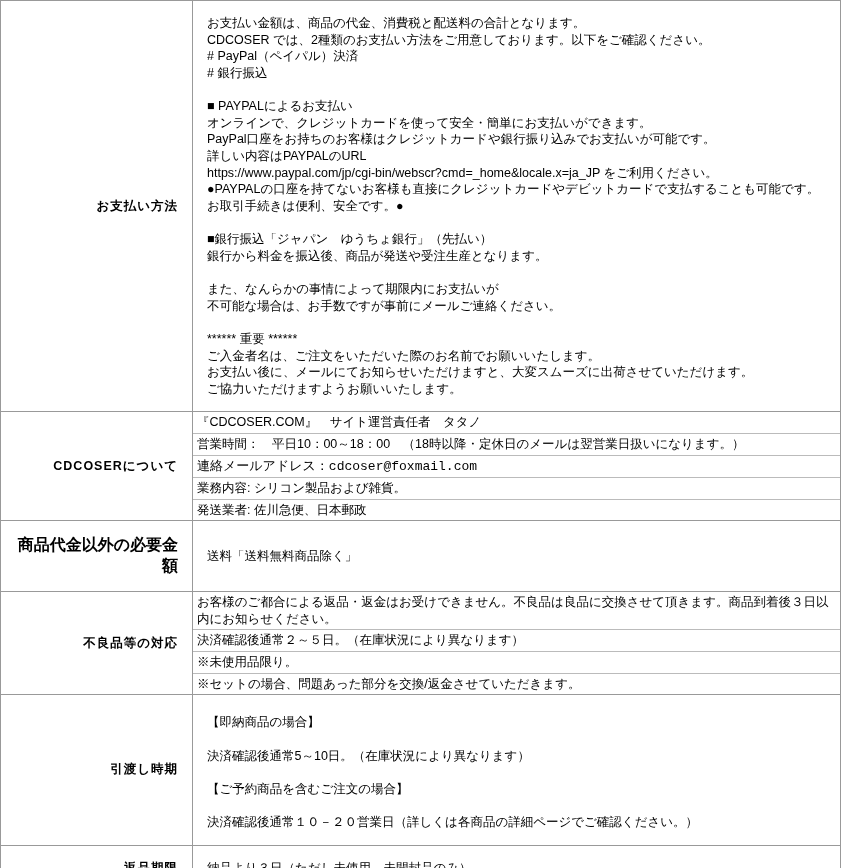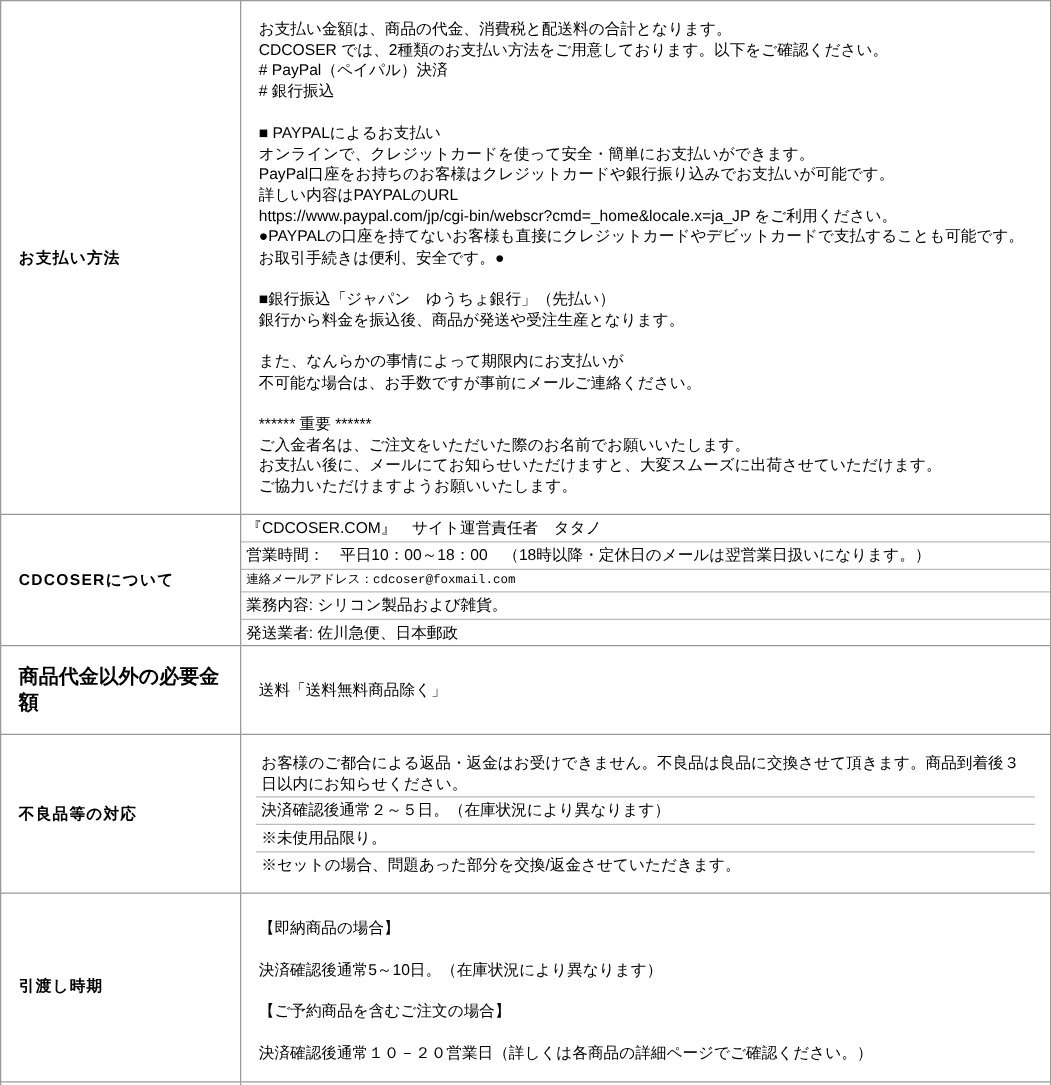--- a/index.html
+++ b/index.html
@@ -20,41 +20,41 @@
     border-collapse: collapse;
     table-layout: fixed;
   }
   table.info td {
     border: 1px solid #999999;
     vertical-align: middle;
     padding: 14px;
   }
   td.label {
     width: 192px;
-    text-align: left;
+    text-align: right;
     font-weight: bold;
     letter-spacing: 1px;
     padding: 4px 2px;
     font-size: 12.5px;
   }
   td.label.small {
     letter-spacing: 0px;
     font-size: 16px;
   }
   td.value {
     padding: 2px 4px 2px 4px;
     line-height: 1.33;
     vertical-align: top;
   }
   td.value.mid { vertical-align: middle; }
   .line { white-space: pre-wrap; }
   .blank { height: 1.33em; }
   .mono {
     font-family: "Liberation Mono", monospace;
-    font-size: 10px;
+    font-size: 13px;
     letter-spacing: 0px;
   }
   .cellblock > div { padding: 2px 4px; }
   .cellblock > div + div { border-top: 1px solid #bbbbbb; }
   .pad-top { padding-top: 5px; }
 </style>
 </head>
 <body>
 
 <table class="info">
@@ -105,21 +105,21 @@
     </tr>
 
     <tr>
       <td class="label small">商品代金以外の必要金額</td>
       <td class="value mid">送料「送料無料商品除く」</td>
     </tr>
 
 
     <tr>
       <td class="label">不良品等の対応</td>
-      <td class="value mid" style="padding:12px">
+      <td class="value mid" style="padding:0">
         <div class="cellblock" id="cell-4">
             <div class="line">お客様のご都合による返品・返金はお受けできません。不良品は良品に交換させて頂きます。商品到着後３日以内にお知らせください。</div>
             <div class="line">決済確認後通常２～５日。（在庫状況により異なります）</div>
             <div class="line">※未使用品限り。</div>
             <div class="line">※セットの場合、問題あった部分を交換/返金させていただきます。</div>
           </div>
       </td>
     </tr>
 
     <tr>

